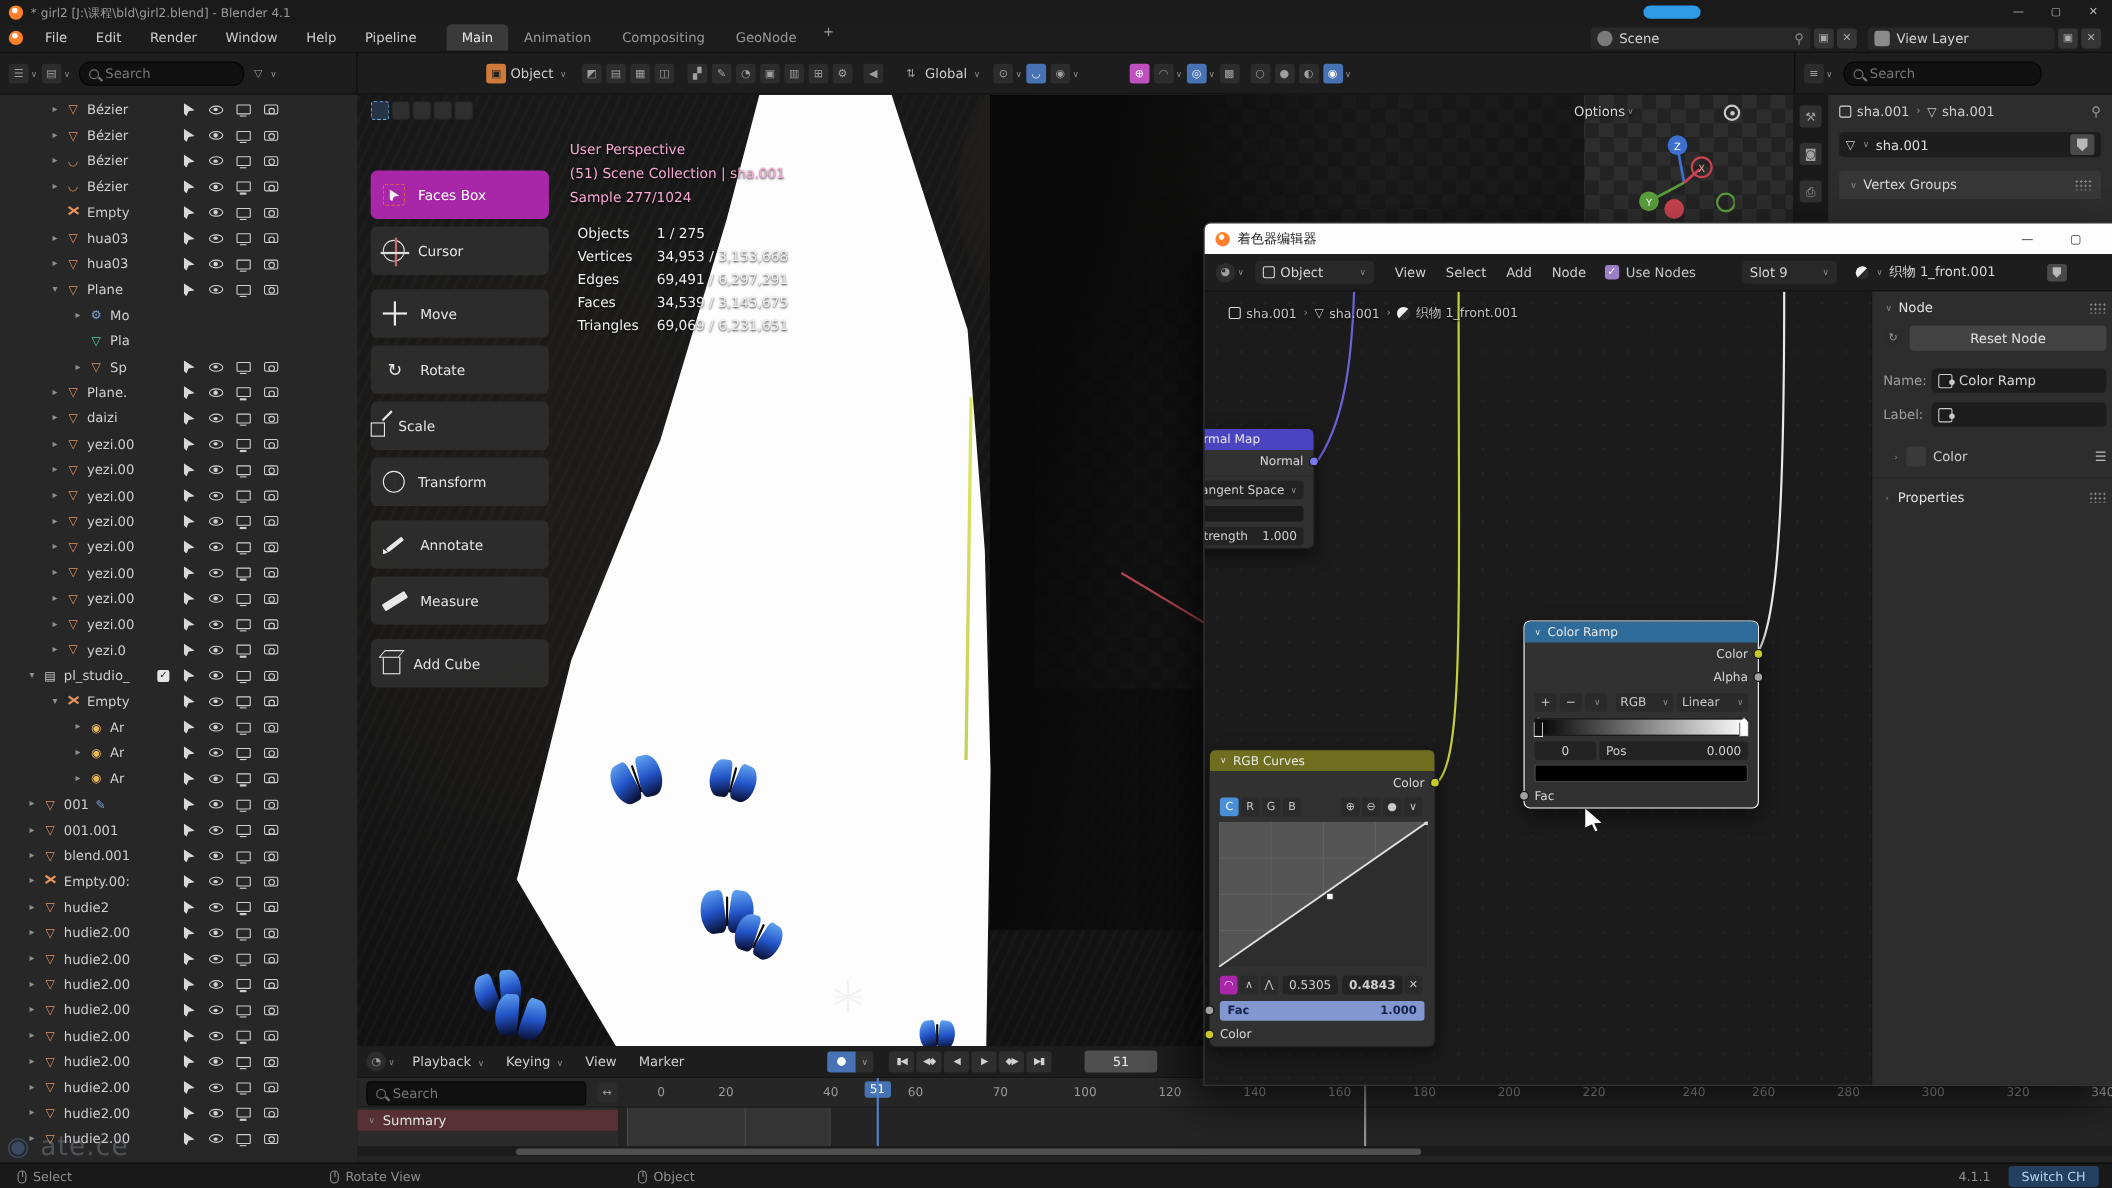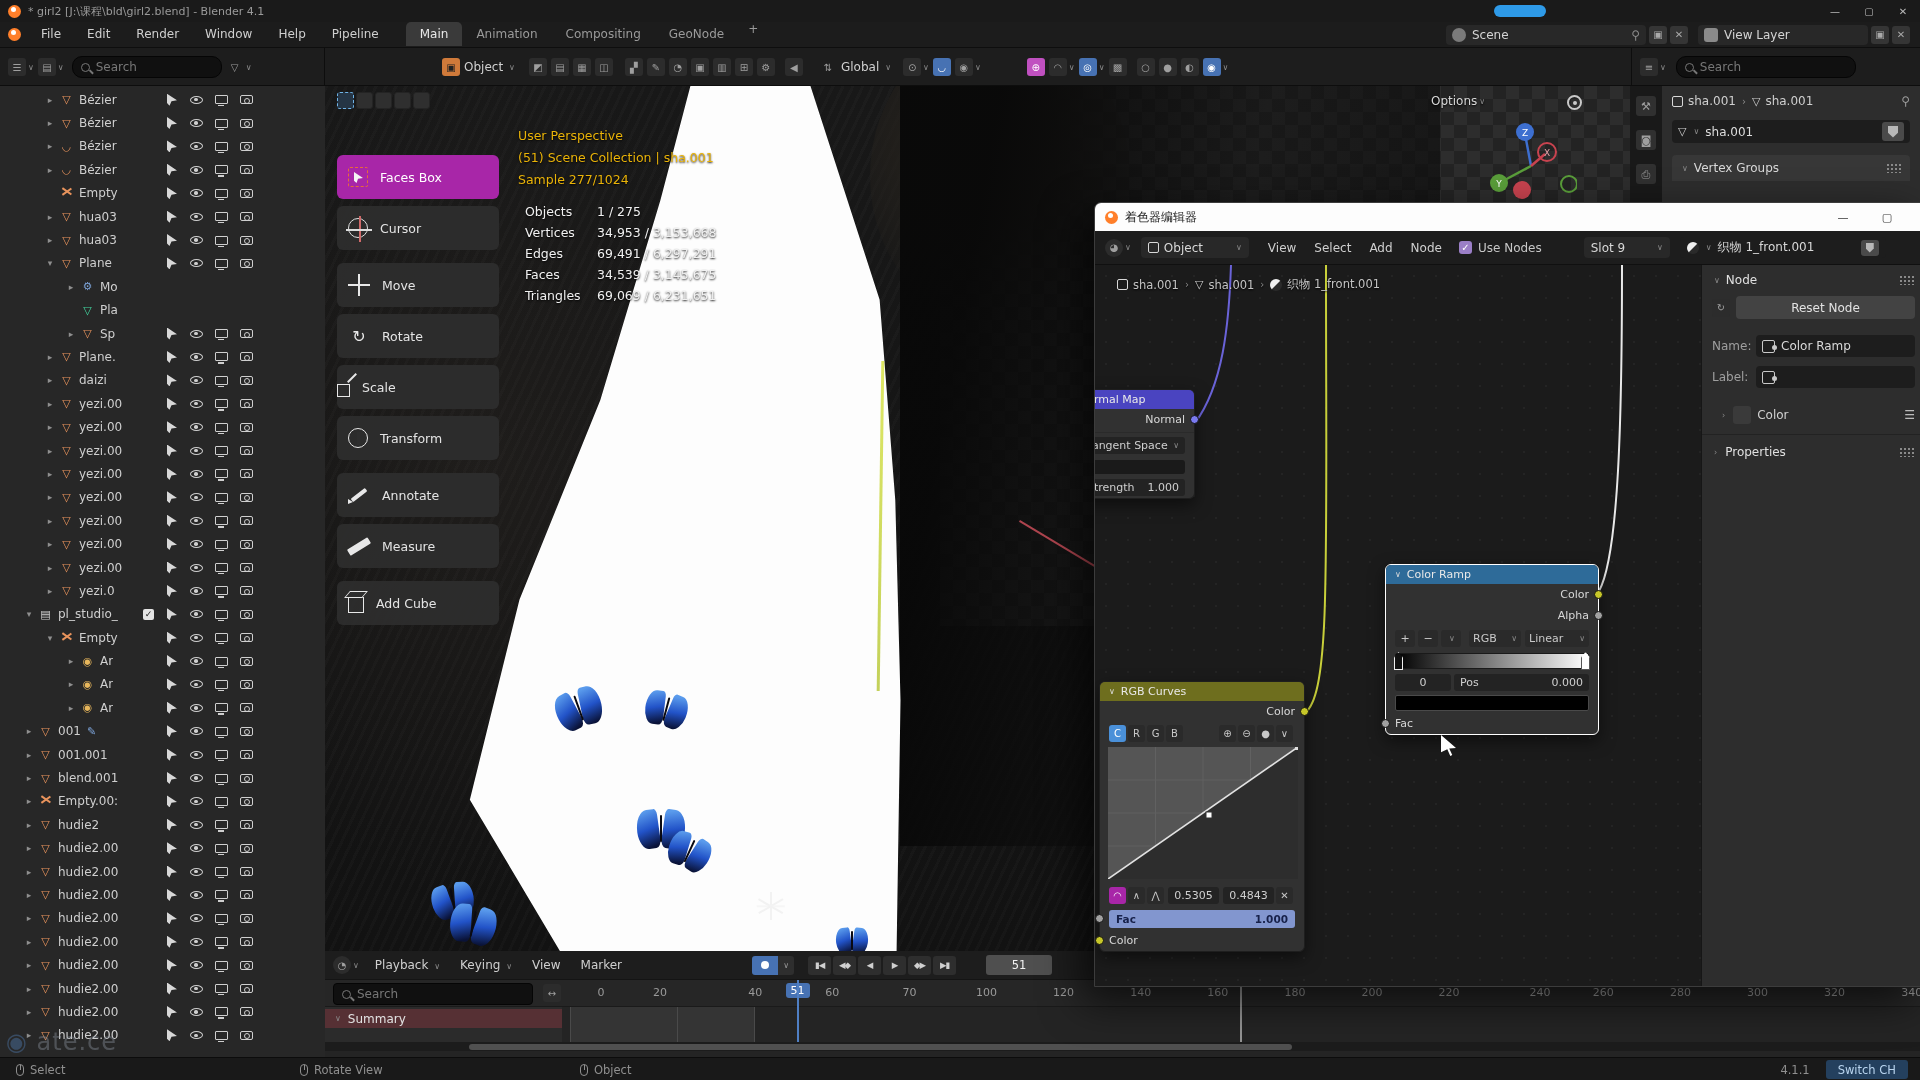--- a/index.html
+++ b/index.html
@@ -91,21 +91,21 @@
   .bf .wl,.bf .wr{position:absolute;top:0;width:46%;height:100%;background:linear-gradient(165deg,#5a9bec 8%,#2253c8 50%,#0a1338 92%);}
   .bf .wl{left:0;border-radius:70% 20% 30% 60%;transform:rotate(-8deg);}
   .bf .wr{right:0;border-radius:20% 70% 60% 30%;transform:rotate(8deg);}
   .bf .bd{position:absolute;left:48%;top:12%;width:4%;height:70%;background:#0a0a12;border-radius:2px;}
   .sparkle{position:absolute;width:28px;height:28px;}
   .sparkle i{position:absolute;left:13px;top:0;width:1.5px;height:28px;background:#f2f2f2;display:block;}
   .sparkle i:nth-child(2){transform:rotate(60deg);}
   .sparkle i:nth-child(3){transform:rotate(120deg);}
   .sparkle i:nth-child(4){transform:rotate(90deg);opacity:.7;}
 
-  .vp-overlay-text{position:absolute;color:#eab308;text-shadow:0 1px 2px rgba(0,0,0,.9);font-size:12.5px;}
+  .vp-overlay-text{position:absolute;color:#f9a8d4;text-shadow:0 1px 2px rgba(0,0,0,.9);font-size:12.5px;}
   .stats-table{position:absolute;left:200px;top:118px;}
   .stats-row{display:flex;height:21px;color:#f1f1f1;text-shadow:0 1px 2px rgba(0,0,0,.9);font-size:12.5px;}
   .stats-row .k{width:70px;}
   .stats-row .v{margin-left:2px;}
 
   .toolmode-row{position:absolute;left:12px;top:6px;display:flex;}
   .tm{width:17px;height:17px;border-radius:3px;background:#2f2f2f;margin-right:2px;border:1px solid #242424;}
   .tm.active{border:1.5px dashed #6fb4e8;background:#253545;}
   .options-dd{position:absolute;left:1106px;top:8px;display:flex;align-items:center;color:#d8d8d8;text-shadow:0 1px 2px #000;}
   .gear{position:absolute;left:1242px;top:9px;width:15px;height:15px;border:2px solid #c9c9c9;border-radius:50%;}
@@ -1204,21 +1204,21 @@
             <line x1="0" y1="132" x2="190" y2="0" stroke="#e2e2e2" stroke-width="1.6"></line>
             <rect x="98" y="65" width="6" height="6" fill="#fff" stroke="#333"></rect>
             <rect x="187" y="-2" width="5" height="5" fill="#ddd"></rect>
           </svg>
         </div>
         <div class="nrow" style="height:23px;">
           <span class="chanbtn" style="background:#a826a8;color:#fff;">◠</span>
           <span class="chanbtn">∧</span>
           <span class="chanbtn">⋀</span>
           <span class="nfield" style="flex:1;margin:0 2px;justify-content:center;">0.5305</span>
-          <span class="nfield" style="flex:1;margin:16px 2px;justify-content:center;">0.4843</span>
+          <span class="nfield" style="flex:1;margin:16px 2px;justify-content:center;font-weight:bold;">0.4843</span>
           <span class="chanbtn">✕</span>
         </div>
         <div class="nrow" style="height:23px;">
           <span class="sock gray l" style="top:7px;"></span>
           <span class="facslider" style="flex:1;">
               <span>Fac</span>
               <span style="margin-left:auto;">1.000</span>
             </span>
         </div>
         <div class="nrow">

